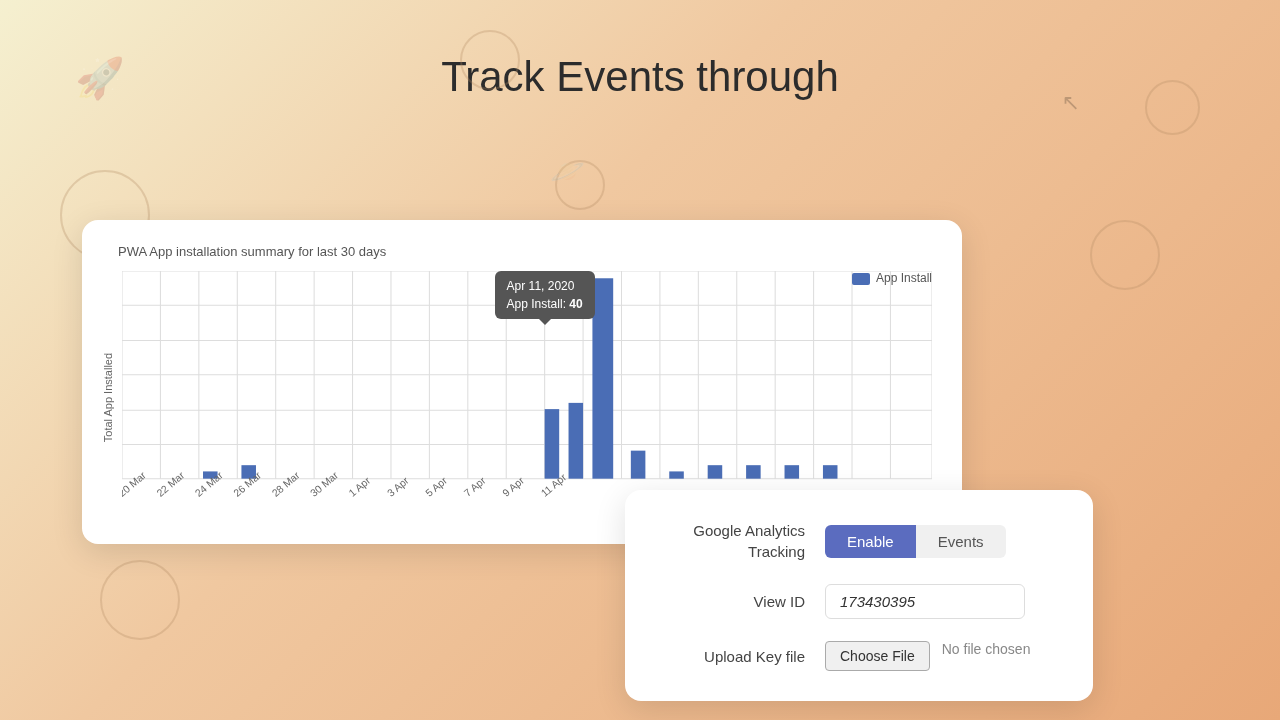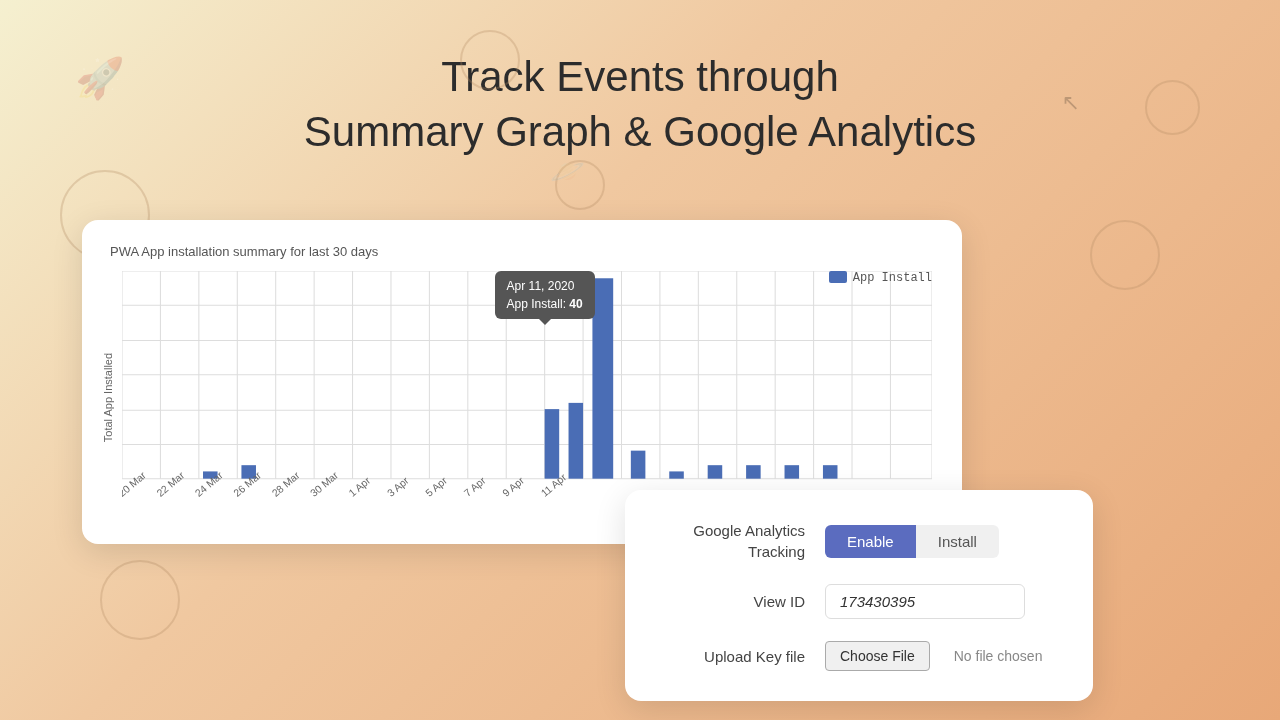--- a/index.html
+++ b/index.html
@@ -45,21 +45,21 @@
       background: #fff;
       border-radius: 16px;
       box-shadow: 0 8px 32px rgba(0,0,0,0.12);
       padding: 24px 30px 20px 20px;
     }
 
     .chart-title {
       font-size: 13px;
       color: #555;
       margin-bottom: 12px;
-      margin-left: 8px;
+      margin-left: 16px;
     }
 
     .chart-area {
       display: flex;
       position: relative;
     }
 
     .y-axis-label {
       writing-mode: vertical-rl;
       transform: rotate(180deg);
@@ -104,25 +104,24 @@
       border-right: 6px solid transparent;
       border-top: 6px solid #555;
     }
 
     
     .chart-legend {
       position: absolute;
       top: 0;
       right: 0;
       display: flex;
-      align-items: flex-start;
+      align-items: flex-end;
       gap: 6px;
       font-size: 12px;
       color: #555;
-      font-family: Liberation Mono, monospace;
     }
     .legend-swatch {
       width: 18px;
       height: 12px;
       background: #4a6db5;
       border-radius: 2px;
     }
 
     
     .analytics-card {
@@ -182,22 +181,22 @@
       padding: 8px 14px;
       font-size: 15px;
       color: #333;
       width: 200px;
       outline: none;
       font-style: italic;
     }
 
     .file-input-area {
       display: flex;
-      align-items: center;
-      gap: 24px;
+      align-items: flex-start;
+      gap: 12px;
     }
     .choose-file-btn {
       padding: 6px 14px;
       background: #f0f0f0;
       border: 1px solid #aaa;
       border-radius: 4px;
       font-size: 14px;
       cursor: pointer;
       color: #333;
     }
@@ -217,21 +216,20 @@
 <div class="bg-decor circle-outline" style="width:80px;height:80px;bottom:80px;left:100px;"></div>
 <div class="bg-decor circle-outline" style="width:45px;height:45px;bottom:120px;right:200px;"></div>
 <div class="bg-decor" style="top:55px;left:75px;opacity:0.2;font-size:40px;">🚀</div>
 
 <div class="bg-decor" style="top:155px;left:550px;opacity:0.15;font-size:28px;">🪐</div>
 
 <div class="bg-decor" style="top:90px;right:200px;opacity:0.2;font-size:22px;">↖</div>
 
 <div class="page-title-container">
   <div class="page-title">Track Events through</div>
-  <div class="page-title">Summary Graph &amp; Google Analytics</div>
 </div>
 
 <div class="chart-card">
   <div class="chart-title">PWA App installation summary for last 30 days</div>
   <div class="chart-area">
     <div class="y-axis-label">Total App Installed</div>
     <div class="chart-content">
       
       <div class="chart-legend">
         <div class="legend-swatch"></div>
@@ -326,21 +324,21 @@
     </div>
   </div>
 </div>
 
 <div class="analytics-card">
 
   <div class="analytics-row">
     <div class="analytics-label">Google Analytics Tracking</div>
     <div class="toggle-group">
       <button class="toggle-btn active">Enable</button>
-      <button class="toggle-btn inactive">Install</button>
+      <button class="toggle-btn inactive">Events</button>
     </div>
   </div>
 
   <div class="analytics-row">
     <div class="analytics-label">View ID</div>
     <input class="view-id-input" type="text" value="173430395" style="">
   </div>
 
   <div class="analytics-row">
     <div class="analytics-label">Upload Key file</div>

